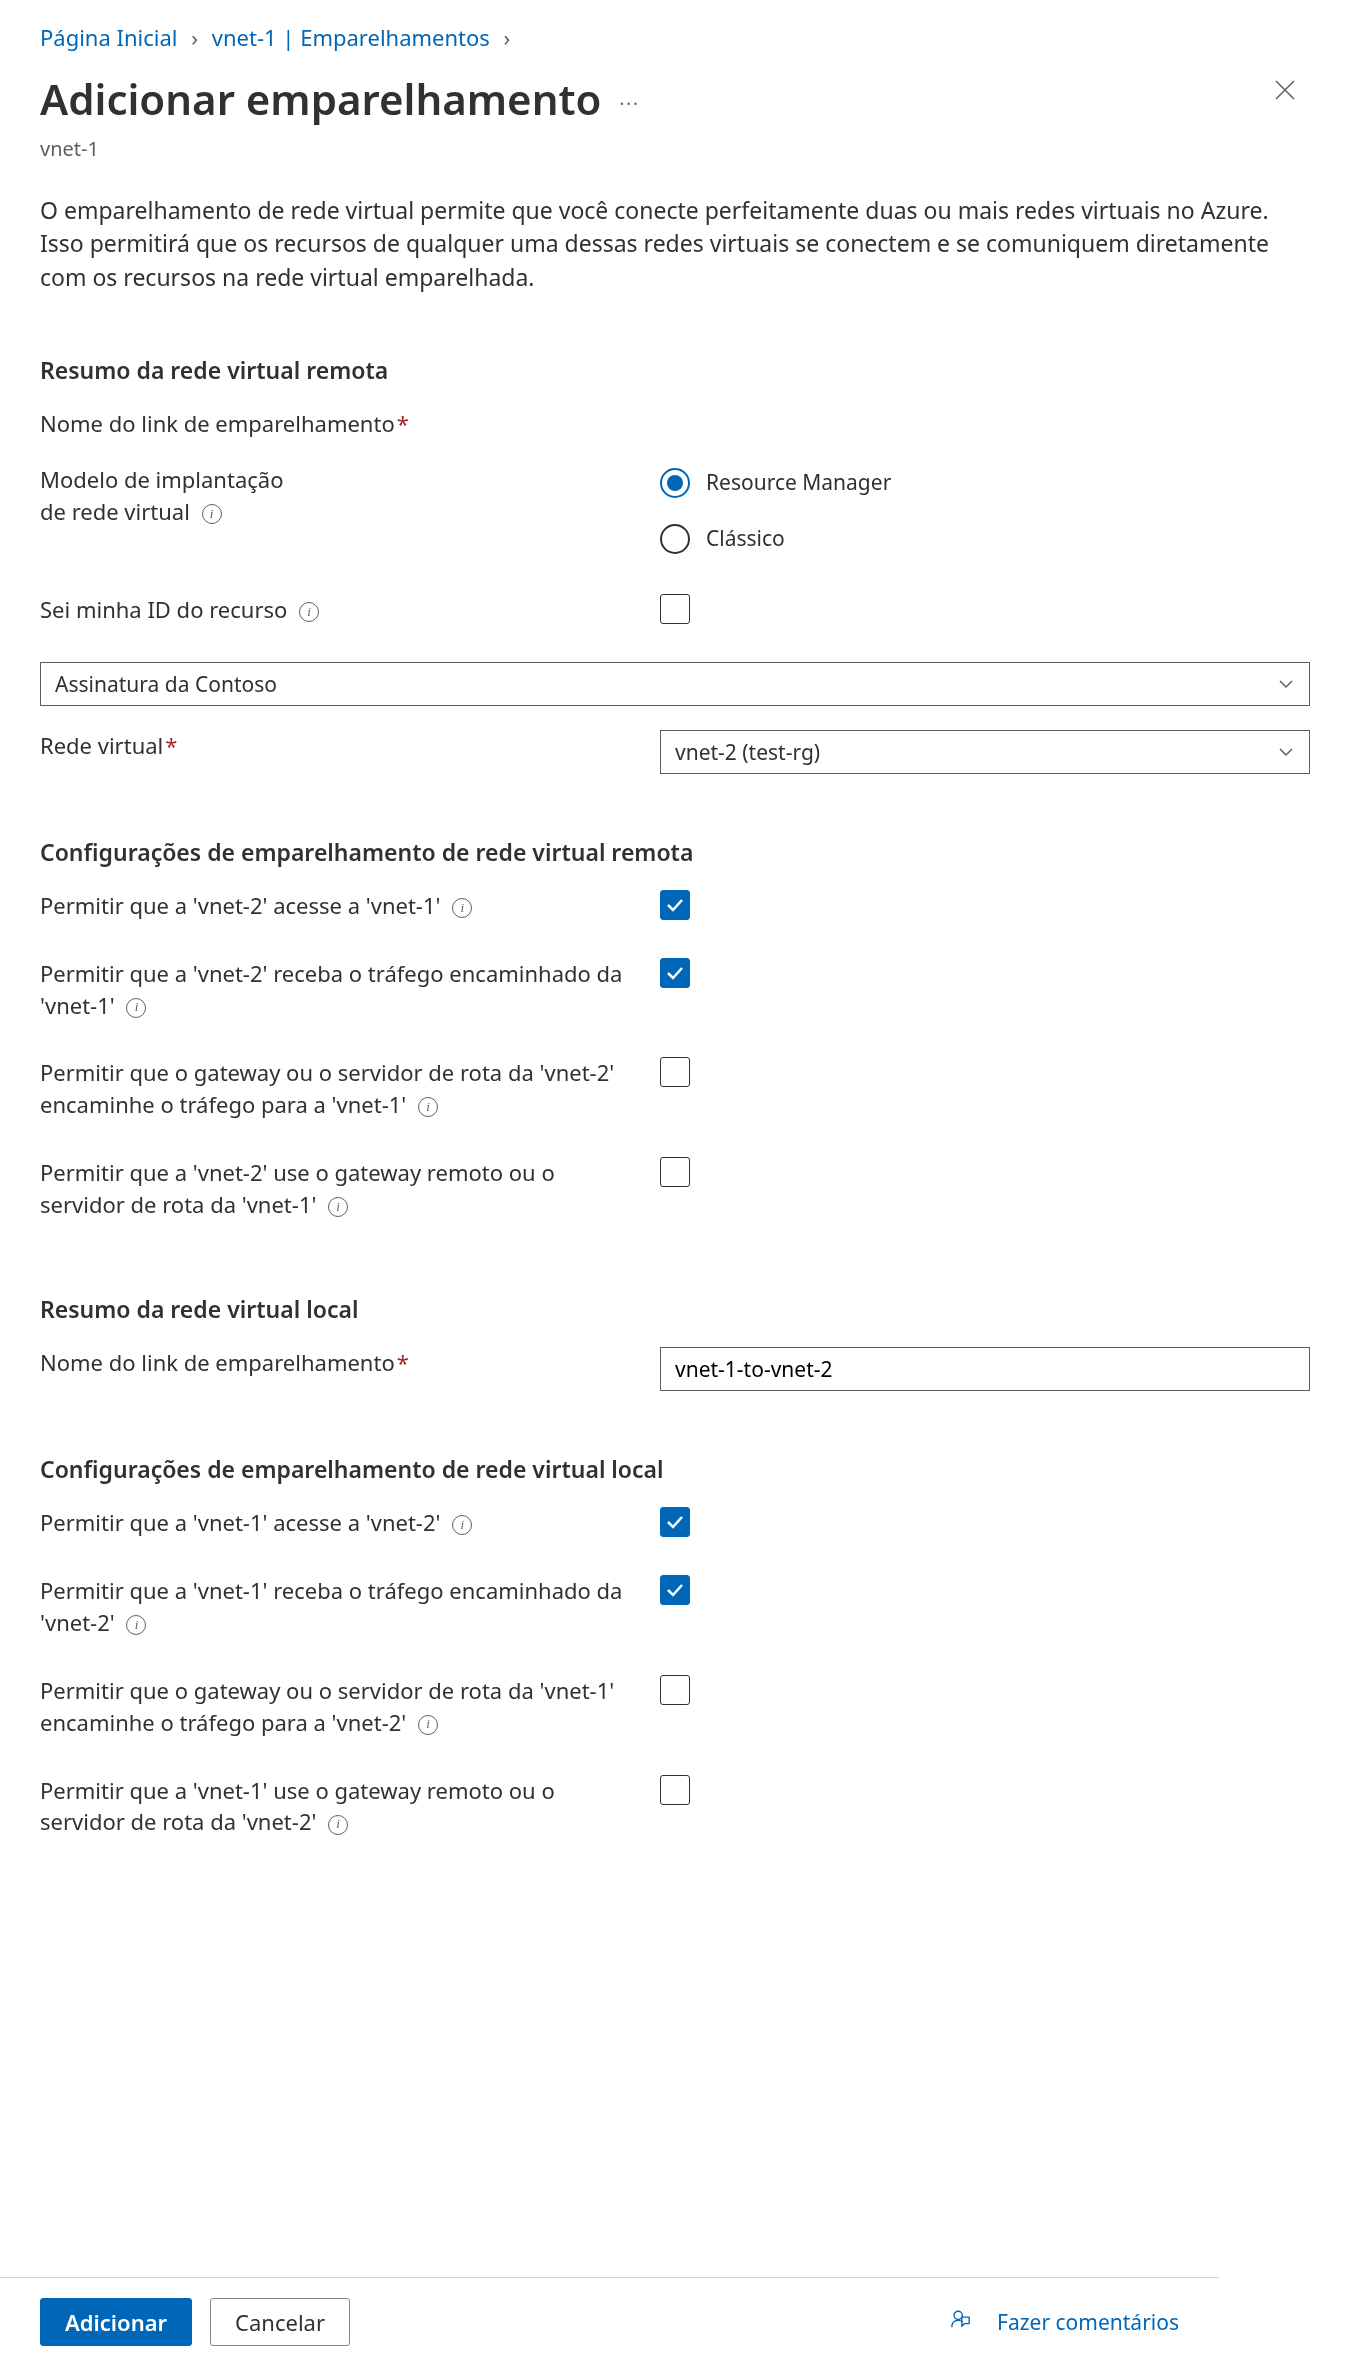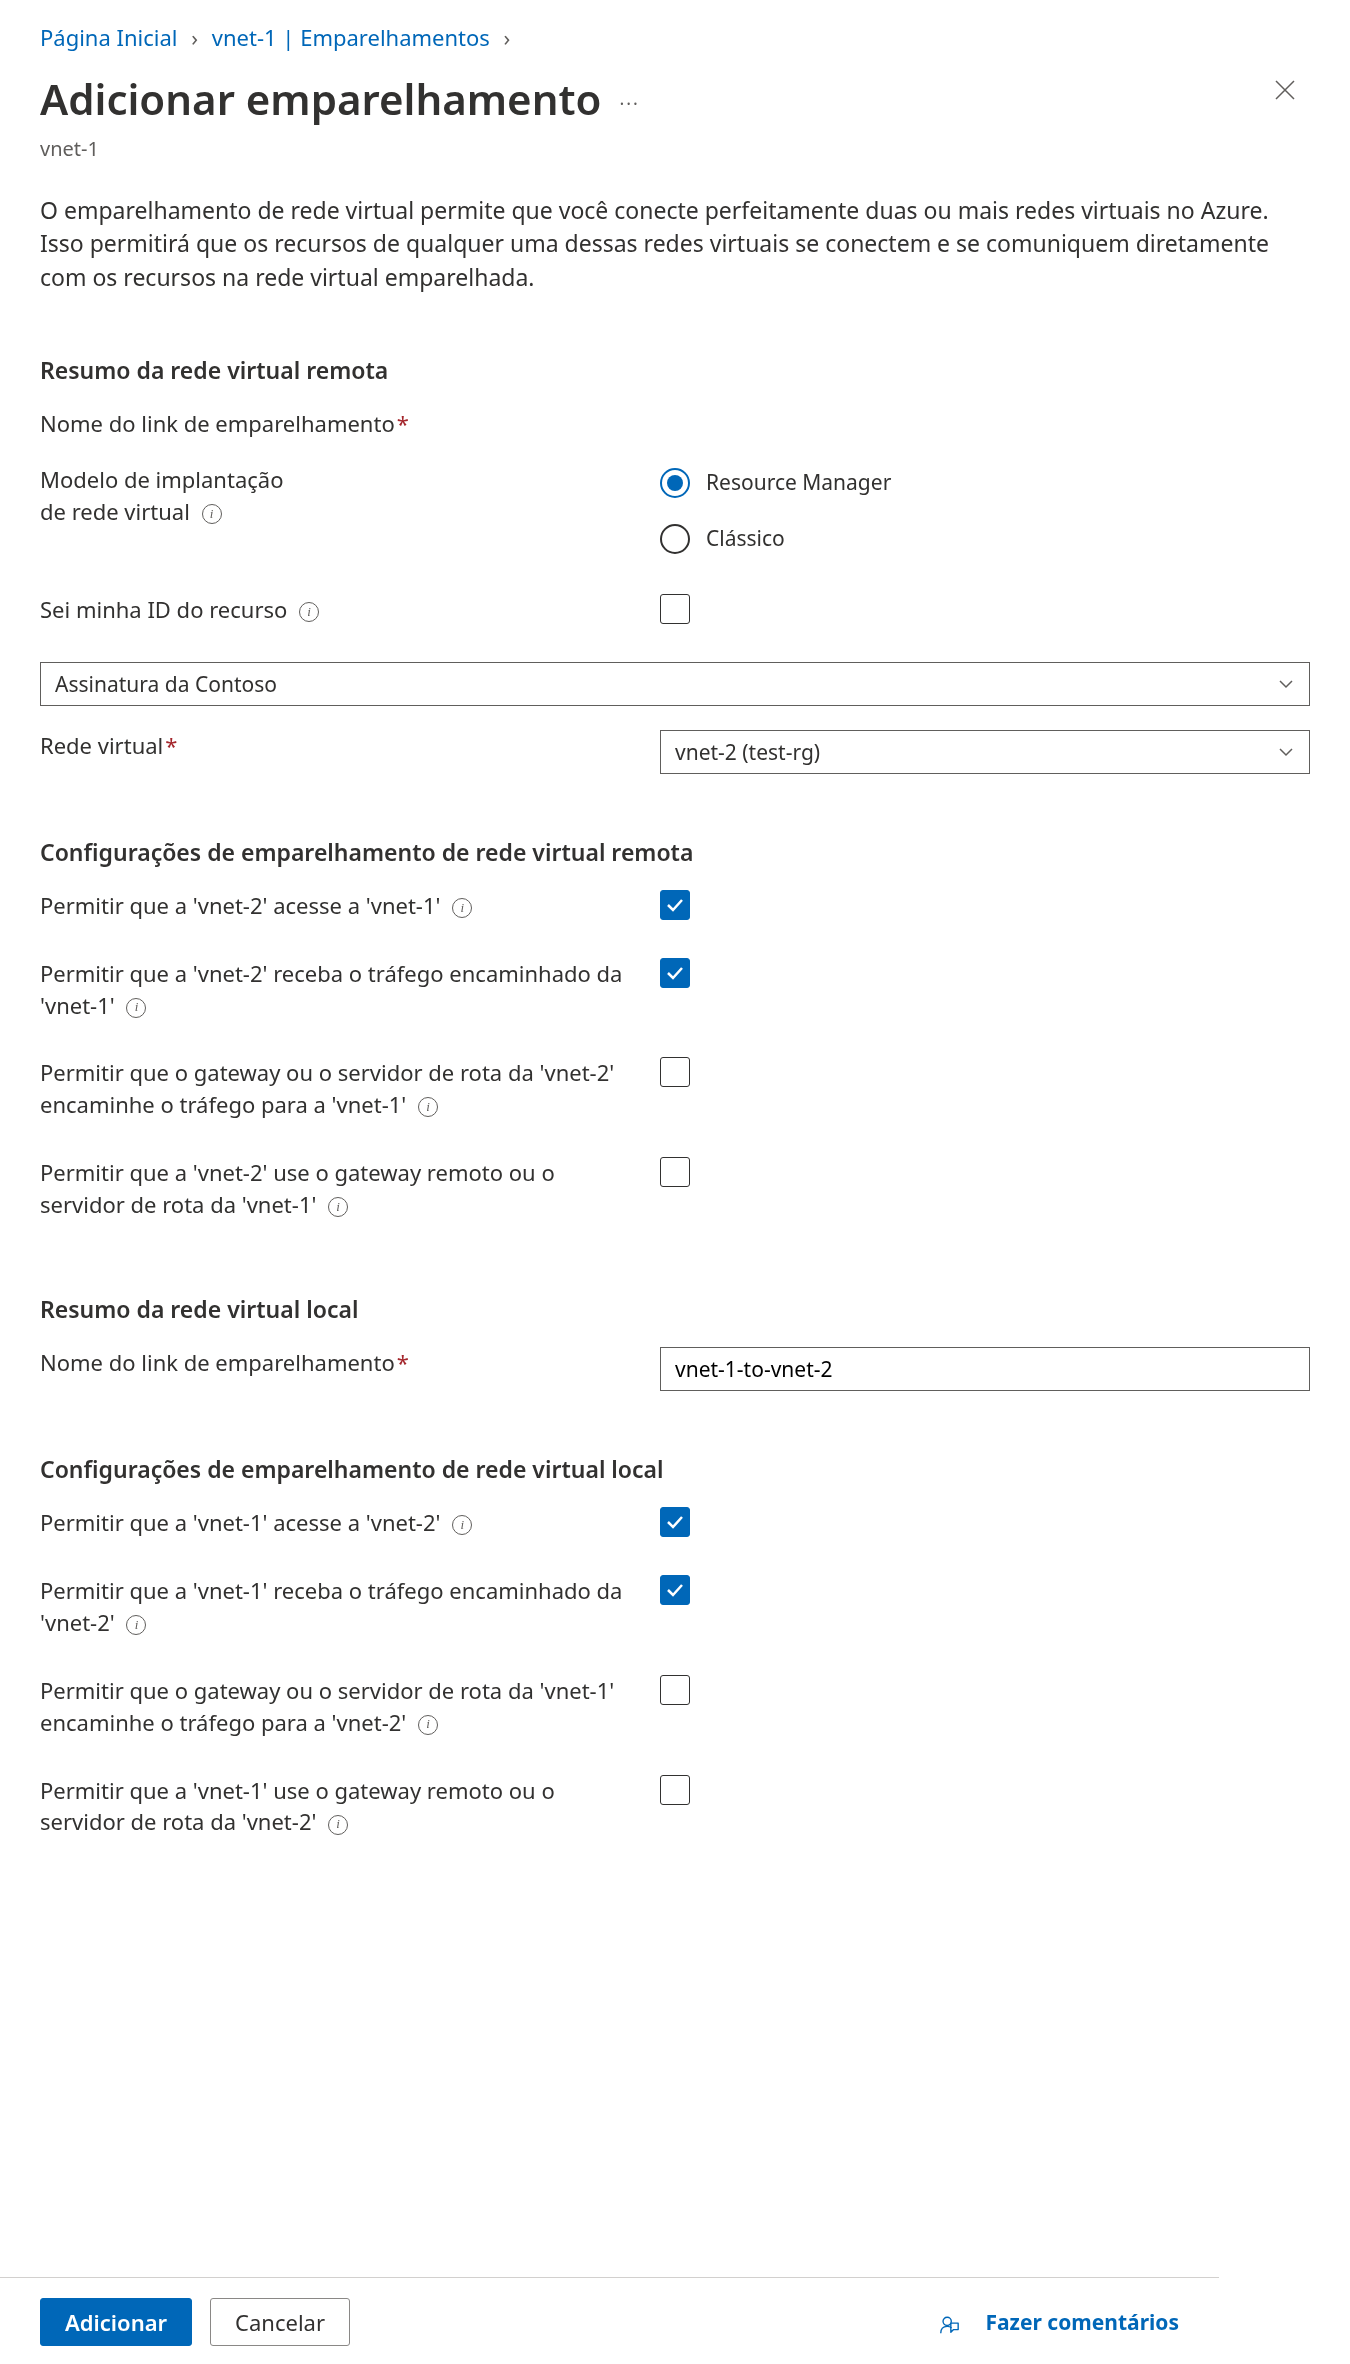--- a/index.html
+++ b/index.html
@@ -146,24 +146,23 @@
   }
   .btn-secondary {
     background: #fff;
     color: #323130;
     border: 1px solid #8a8886;
   }
   .feedback {
     color: #0067b8;
     font-size: 21px;
     display: flex;
-    align-items: flex-end;
+    align-items: flex-start;
     gap: 26px;
     cursor: pointer;
-    font-weight: bold;
   }
   .fb-icon { width: 22px; height: 22px; }
 </style>
 </head>
 <body>
 
 <div class="page">
 
   <div class="breadcrumb">
     <a>Página Inicial</a>

